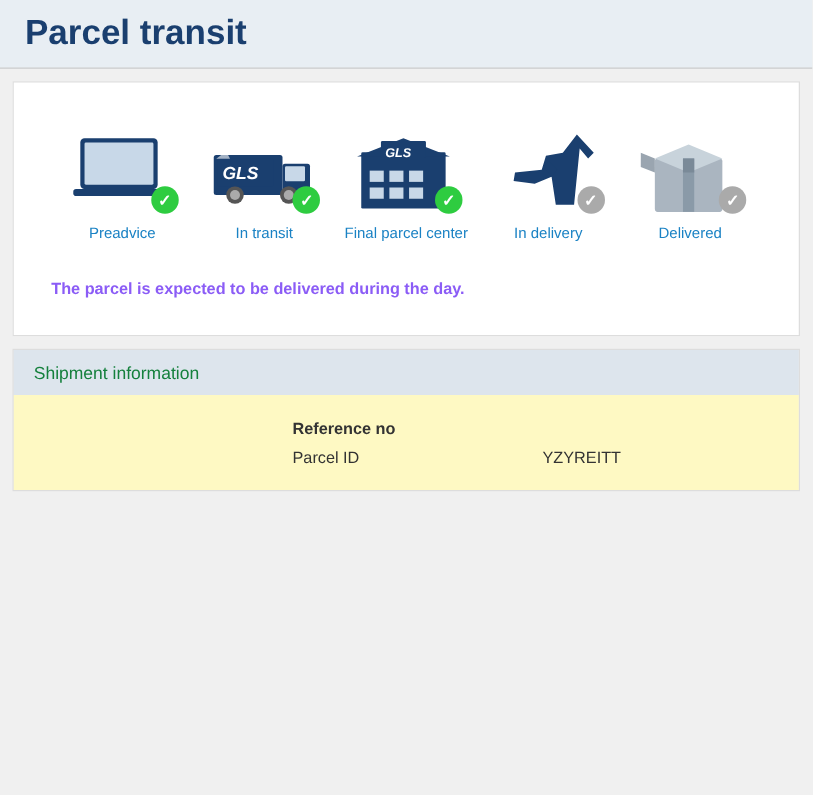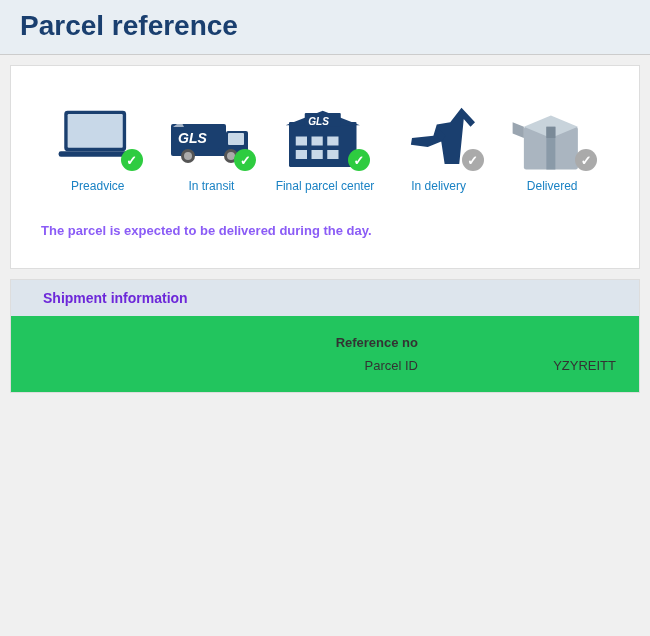--- a/index.html
+++ b/index.html
@@ -86,29 +86,28 @@
       color: #8b5cf6;
     }
 
     
     .shipment-info {
       margin: 10px;
       border: 1px solid #ddd;
     }
     .shipment-info-header {
       background: #dde5ed;
-      padding: 10px 32px;
-      font-weight: bold;
+      padding: 10px 16px;
+      font-weight: normal;
       font-size: 14px;
-      color: #6d28d9;
+      color: #15803d;
     }
     .shipment-info-body {
-      background: #22c55e;
+      background: #fef9c3;
       padding: 15px 15px 15px 15px;
-      text-align: right;
     }
     .info-table {
       width: 100%;
       border-collapse: collapse;
     }
     .info-table tr td {
       padding: 4px 8px;
       vertical-align: top;
     }
     .info-section-title {
@@ -124,21 +123,21 @@
     }
     .info-value {
       color: #333;
       font-size: 13px;
     }
   </style>
 </head>
 <body>
 
 <div class="page-header">
-  <h1 class="page-title">Parcel reference</h1>
+  <h1 class="page-title">Parcel transit</h1>
 </div>
 
 <div class="content-area">
 
   <div class="tracking-steps">
 
     <div class="step">
       <div class="step-icon-wrapper">
 
         <svg viewBox="0 0 80 60" xmlns="http://www.w3.org/2000/svg">

